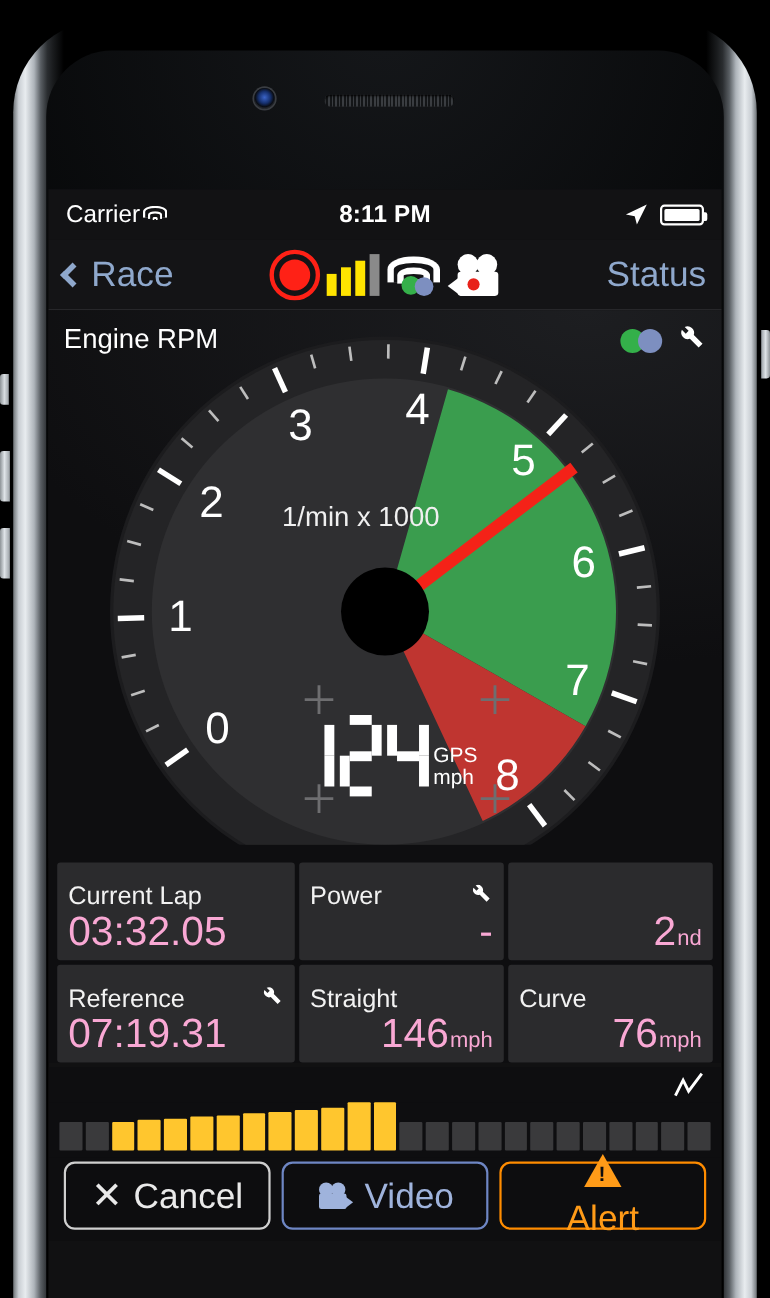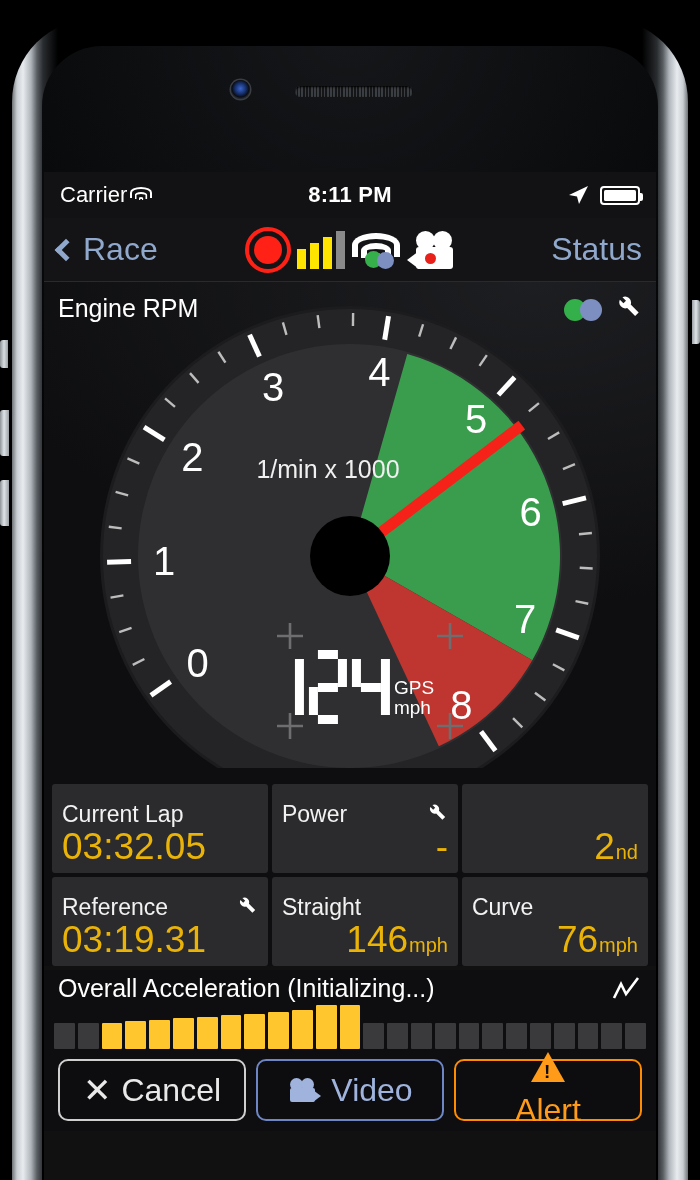--- a/index.html
+++ b/index.html
@@ -116,21 +116,21 @@
   #dunit{ color:#fff; font-size:19px; line-height:1.02; margin-bottom:7px; }
 
   
   #data-grid{ padding:4px 8px 0; background:#0e0e10;}
   .drow{ display:flex; gap:4px; margin-bottom:4px;}
   .dbox{ background:#2b2b2d; border-radius:3px; padding:17px 10px 8px; flex:1;
     display:flex; flex-direction:column; min-height:76px;}
   .dbox.wide{ flex:1.18; }
   .dhead{ display:flex; align-items:center; color:#f2f2f2; font-size:23px; }
   .dhead .wr{ margin-left:auto; font-size:21px;}
-  .dval{ margin-top:auto; text-align:right; color:#eab308; font-size:37px; line-height:1;
+  .dval{ margin-top:auto; text-align:right; color:#f9a8d4; font-size:37px; line-height:1;
     display:flex; align-items:baseline; justify-content:flex-end; gap:1px;}
   .dval.left{ justify-content:flex-start;}
   .dsuf{ font-size:20px; }
 
   
   #accel-head{ display:flex; align-items:center; padding:4px 14px 2px; background:#0e0e10;}
   #accel-label{ color:#fff; font-size:25px; }
   #accel-icon{ margin-left:auto; color:#fff; font-size:26px; }
   #accel-bars{ display:flex; gap:3px; padding:2px 10px 6px; height:50px; background:#0e0e10;}
   #accel-bars .bar{ flex:1; align-self:flex-end; border-radius:1px; }
@@ -345,21 +345,21 @@
       </div>
       <div class="drow">
         <div class="dbox wide">
           <div class="dhead">
             <span>Reference</span>
             <svg viewBox="0 0 24 24" width="24" height="22" class="wr">
               <path d="M21.7 18.6l-7.4-7.4a5.6 5.6 0 0 1-6.8-7.7l3.3 3.3 2.4-2.4-3.3-3.3a5.6 5.6 0 0 1 7.7 6.8l7.4 7.4z" transform="translate(-1,0) scale(0.92)" fill="#fff"></path>
             </svg>
           </div>
           <div class="dval left">
-            <span>03:19.31</span>
+            <span>07:19.31</span>
           </div>
         </div>
         <div class="dbox">
           <div class="dhead">
             <span>Straight</span>
           </div>
           <div class="dval">
             <span>146</span>
             <span class="dsuf">mph</span>
           </div>
@@ -370,21 +370,20 @@
           </div>
           <div class="dval">
             <span>76</span>
             <span class="dsuf">mph</span>
           </div>
         </div>
       </div>
     </div>
 
   <div id="accel-head">
-    <span id="accel-label">Overall Acceleration (Initializing...)</span>
     <svg id="accel-icon" width="30" height="26" viewBox="0 0 30 26">
       <path d="M2 22 L9 8 L14 18 L26 2" stroke="#fff" stroke-width="2.6" fill="none"></path>
     </svg>
   </div>
   <div id="accel-bars">
       <div class="bar" style="height: 26px; background: rgb(58, 58, 60);"></div>
       <div class="bar" style="height: 26px; background: rgb(58, 58, 60);"></div>
       <div class="bar" style="height: 26px; background: rgb(255, 198, 46);"></div>
       <div class="bar" style="height: 28px; background: rgb(255, 198, 46);"></div>
       <div class="bar" style="height: 29px; background: rgb(255, 198, 46);"></div>

